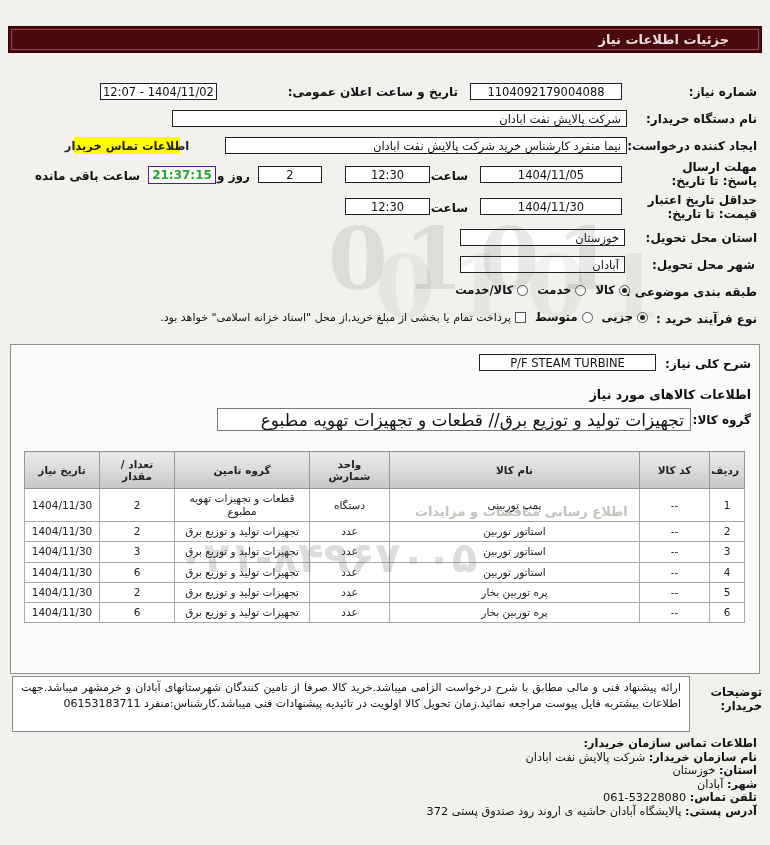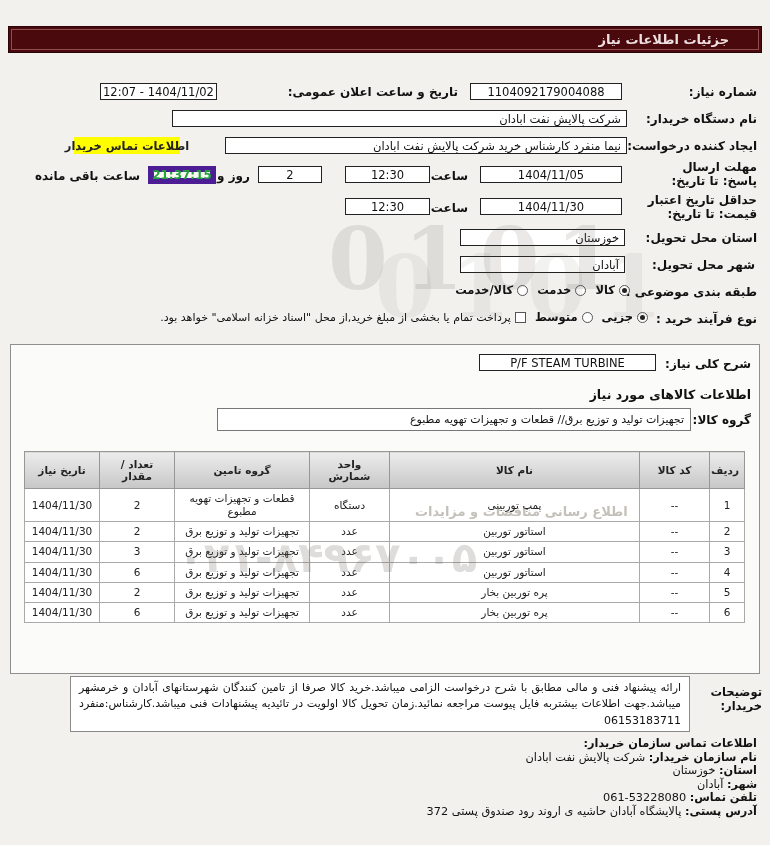--- a/index.html
+++ b/index.html
@@ -22,49 +22,49 @@
   .inp { position:absolute; height:17px; background:#fff; border:1px solid #222;
          display:flex; align-items:center; justify-content:center;
          font-size:11.5px; color:#111; overflow:hidden; white-space:nowrap; }
   .inp.ra { justify-content:flex-start; padding-right:5px; }   
   .ltrv { direction:ltr; unicode-bidi:isolate; }
 
   .link-yellow { position:absolute; height:17px; background:#ffff00; color:#222;
                  display:flex; align-items:center; justify-content:center;
                  font-size:11.5px; font-weight:bold; cursor:pointer; white-space:nowrap; padding:0 6px; }
 
-  .timer { position:absolute; height:18px; border:6px solid #4c1d95; background:#fbfbf2;
+  .timer { position:absolute; height:18px; border:1px solid #4c1d95; background:#fbfbf2;
            color:#1fa53c; font-weight:bold; display:flex; align-items:center;
            justify-content:center; font-size:12px; }
 
   .optrow { position:absolute; display:flex; align-items:center; gap:9px; direction:rtl; white-space:nowrap; }
   .opt { display:flex; align-items:center; gap:4px; cursor:pointer; }
   .optlbl { font-size:11.5px; font-weight:bold; }
   .optlbl.small { font-size:11px; font-weight:normal; }
   .radio { width:11px; height:11px; border:1px solid #555; border-radius:50%; background:#fff;
            position:relative; flex:0 0 auto; }
   .radio.sel::after { content:""; position:absolute; inset:2px; background:#222; border-radius:50%; }
   .checkbox { width:11px; height:11px; border:1px solid #555; background:#fff; flex:0 0 auto; }
 
   
   .section { position:absolute; top:344px; right:10px; width:750px; height:330px;
              border:1px solid #8f8f8f; background:#fbfbf9; }
   .sec-lbl { position:absolute; font-weight:bold; font-size:12px; white-space:nowrap; }
   .group-box { position:absolute; background:#fff; border:1px solid #777; height:23px;
                display:flex; align-items:center; justify-content:flex-start;
-               padding:0 6px; font-size:11px; white-space:nowrap; overflow:hidden; }
+               padding:0 6px; font-size:17px; white-space:nowrap; overflow:hidden; }
 
   table.items { position:absolute; top:106px; right:14px; width:720px;
                 border-collapse:collapse; table-layout:fixed; font-size:10.5px; }
   table.items th { background:linear-gradient(#ececec,#c7c7c7); border:1px solid #979797;
                    font-weight:bold; padding:6px 5px; color:#222; }
   table.items td { background:#fff; border:1px solid #aaa; text-align:center;
                    padding:3px 2px; line-height:1.25; vertical-align:middle; color:#222; }
 
-  .notes-box { position:absolute; top:676px; right:80px; width:620px; height:56px;
+  .notes-box { position:absolute; top:676px; right:80px; width:678px; height:56px;
                background:#fff; border:1px solid #8a8a8a; padding:3px 8px;
                font-size:11px; line-height:1.48; text-align:justify; text-align-last:right; color:#111; }
   .notes-lbl { position:absolute; top:685px; right:8px; width:64px; font-weight:bold;
                font-size:11.5px; line-height:1.25; text-align:right; }
 
   .contact { position:absolute; top:737px; right:13px; left:10px; font-size:11.3px;
              line-height:13.6px; color:#111; }
   .contact .b { font-weight:bold; }
 
   

